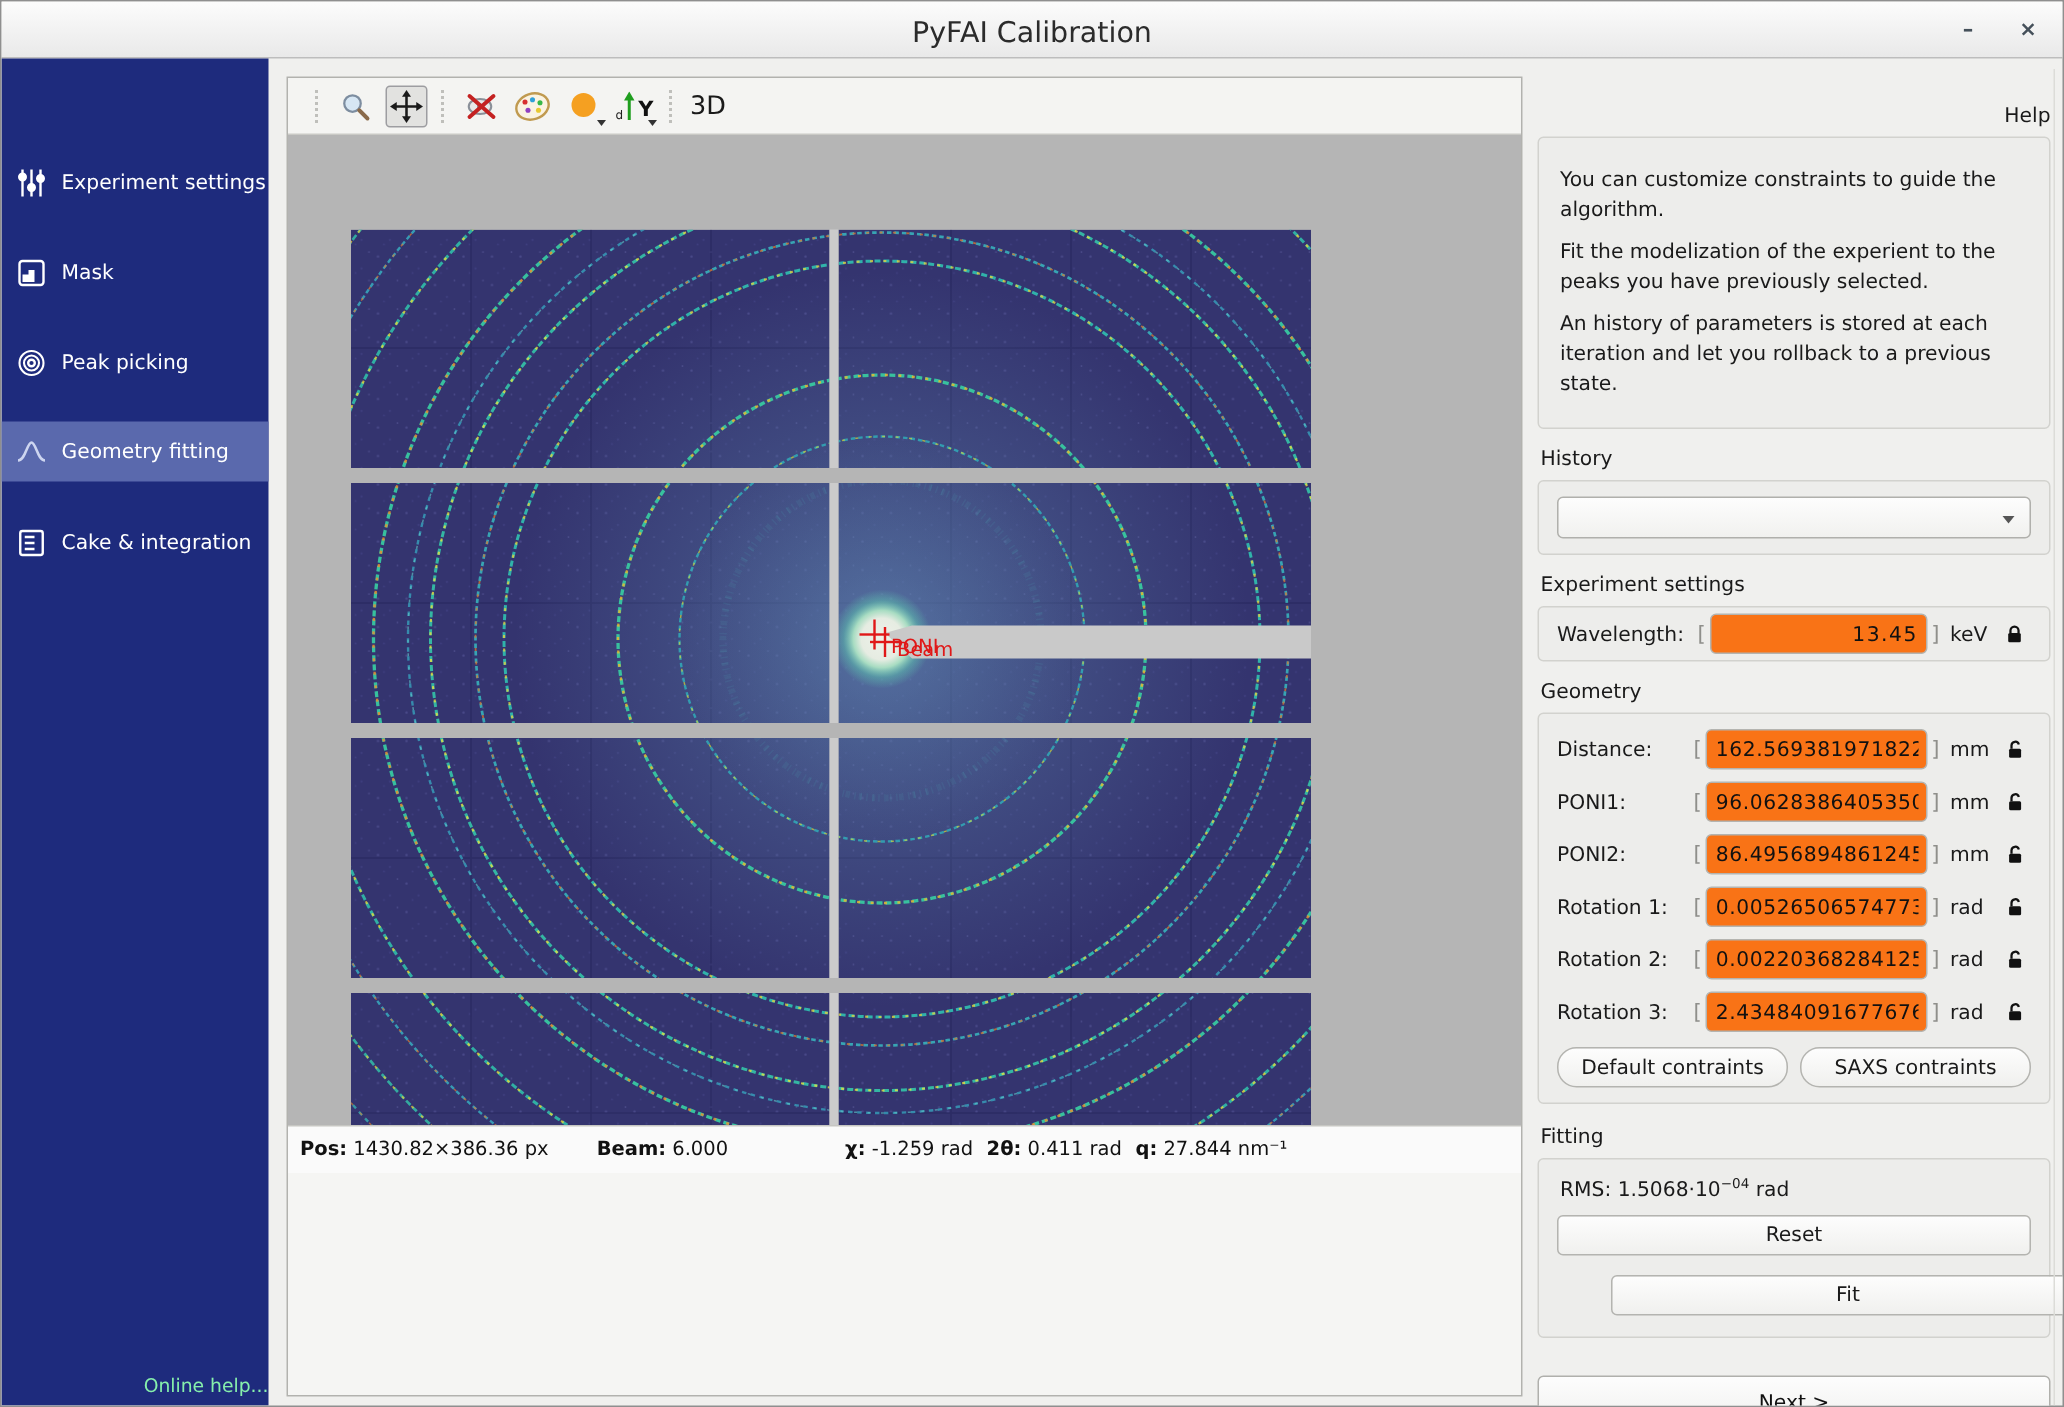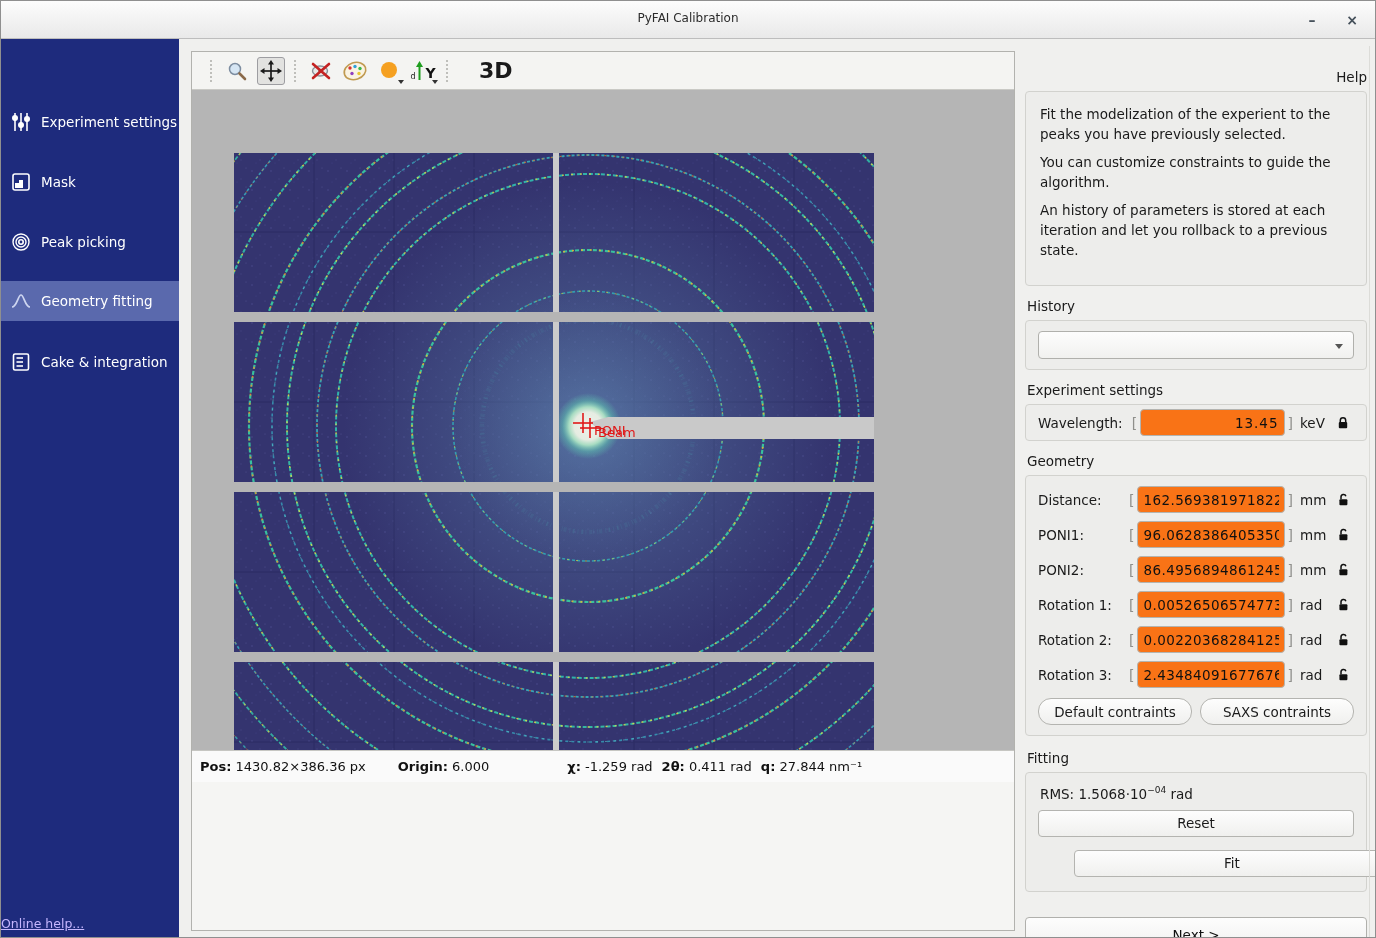--- a/index.html
+++ b/index.html
@@ -2,45 +2,45 @@
 <html><head>
 <meta charset="utf-8">
 <style>
   html,body{margin:0;padding:0;background:#d8d8d6;font-family:"DejaVu Sans","Liberation Sans",sans-serif;}
   *{box-sizing:border-box;}
   .window{position:relative;width:1376px;height:938px;background:#f0f0ee;border:1px solid #8f8f8f;overflow:hidden;}
   
   .titlebar{position:absolute;left:0;top:0;width:100%;height:38px;
     background:linear-gradient(#fcfcfc,#e9e9e9);border-bottom:1px solid #bdbdbd;}
   .titlebar .title{position:absolute;left:0;right:0;top:10px;text-align:center;
-    font-size:12px;color:#2b2b2b;}
+    font-size:19px;color:#2b2b2b;}
   .win-btn{position:absolute;top:8px;width:26px;height:22px;text-align:center;
     font-size:14px;font-weight:bold;color:#45505a;cursor:default;line-height:22px;}
   .win-btn.min{right:50px;}
   .win-btn.close{right:10px;}
   
   .sidebar{position:absolute;left:0;top:38px;bottom:0;width:178px;background:#1e2b7d;}
   .side-item{position:absolute;left:0;width:178px;height:40px;display:flex;align-items:center;
     padding-left:9px;color:#ffffff;font-size:13.5px;cursor:default;}
   .side-item.selected{background:#5a69ad;}
   .side-item .sicon{width:22px;height:22px;margin-right:9px;flex:0 0 auto;}
-  .online-help{position:absolute;left:0;right:0;bottom:6px;text-align:left;
-    color:#c4b5fd;font-size:12.5px;text-decoration:underline;}
+  .online-help{position:absolute;left:0;right:0;bottom:6px;text-align:right;
+    color:#86efac;font-size:12.5px;}
   
   .plot-widget{position:absolute;left:190px;top:50px;width:824px;height:880px;
     border:1px solid #b2b2ae;background:#f5f5f3;}
   .toolbar{position:relative;height:38px;background:#f4f4f2;border-bottom:1px solid #c9c9c5;
     display:flex;align-items:center;padding-left:12px;}
   .tsep{width:4px;height:22px;margin:0 6px;border-left:2px dotted #bfbfbb;}
   .tool-btn{width:28px;height:28px;display:flex;align-items:center;justify-content:center;
     margin:0 3px;position:relative;}
   .tool-btn.active{background:#e2e2e0;border:1px solid #9d9da1;border-radius:3px;}
   .caret{position:absolute;right:-1px;bottom:1px;width:0;height:0;
     border-left:3.5px solid transparent;border-right:3.5px solid transparent;border-top:4px solid #333;}
-  .t3d{font-size:22px;font-weight:bold;color:#1a1a1a;margin-left:23px;}
+  .t3d{font-size:17px;font-weight:normal;color:#1a1a1a;margin-left:4px;}
   .y-ico{position:relative;display:flex;align-items:flex-end;}
   .y-ico .dl{font-size:8px;color:#222;margin-right:0px;}
   .y-ico .yl{font-size:14px;font-weight:bold;color:#111;margin-left:1px;}
   .canvas{position:relative;width:822px;height:660px;background:#b5b5b5;overflow:hidden;}
   .statusbar{position:relative;height:32px;background:#fafafa;border-top:1px solid #c6c6c2;
     display:flex;align-items:center;font-size:13px;color:#111;}
   .seg{white-space:nowrap;}
   .seg b{font-weight:bold;}
   .seg:nth-child(1){margin-left:8px;}
   .seg:nth-child(2){margin-left:32px;}
@@ -317,32 +317,32 @@
             <line x1="33" y1="732" x2="51" y2="732"></line>
               <line x1="42" y1="723" x2="42" y2="741"></line>
           </g>
           <text x="53" y="742" font-size="13.5" fill="#e01818">Origin</text>
         </g>
       </svg>
     </div>
 
     <div class="statusbar" id="statusbar">
         <span class="seg"><b>Pos:</b> 1430.82×386.36 px</span>
-        <span class="seg"><b>Origin:</b> 6.000</span>
+        <span class="seg"><b>Beam:</b> 6.000</span>
         <span class="seg"><b>χ:</b> -1.259 rad</span>
         <span class="seg"><b>2θ:</b> 0.411 rad</span>
         <span class="seg"><b>q:</b> 27.844 nm⁻¹</span>
       </div>
   </div>
 
   <div class="rpanel">
     <div class="sec-label first">Help</div>
     <div class="gbox help-box">
+      <p>You can customize constraints to guide the algorithm.</p>
       <p style="margin-top:2px">Fit the modelization of the experient to the peaks you have previously selected.</p>
-      <p>You can customize constraints to guide the algorithm.</p>
       <p>An history of parameters is stored at each iteration and let you rollback to a previous state.</p>
     </div>
 
     <div class="sec-label">History</div>
     <div class="gbox hist-box">
       <div class="combo">
         <span></span>
         <span class="arr"></span>
       </div>
     </div>

